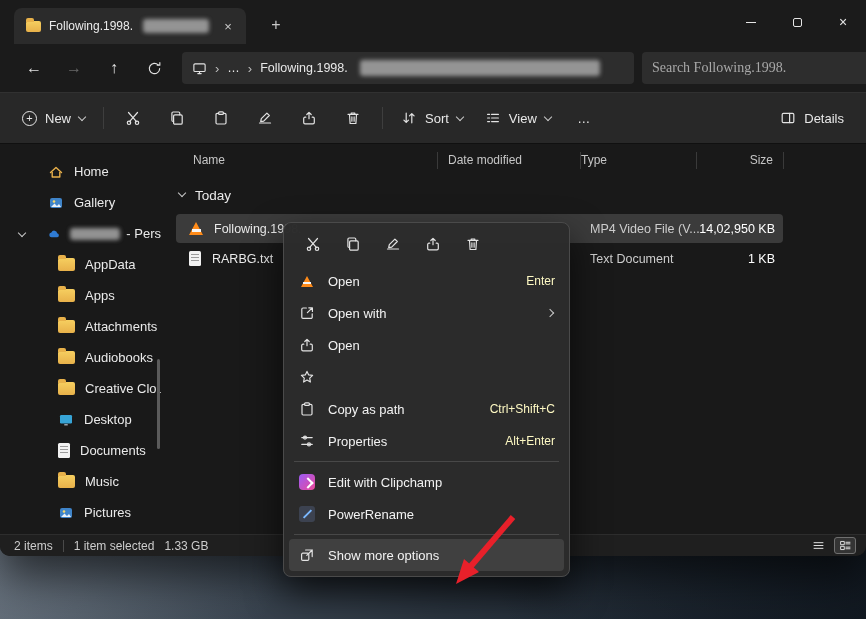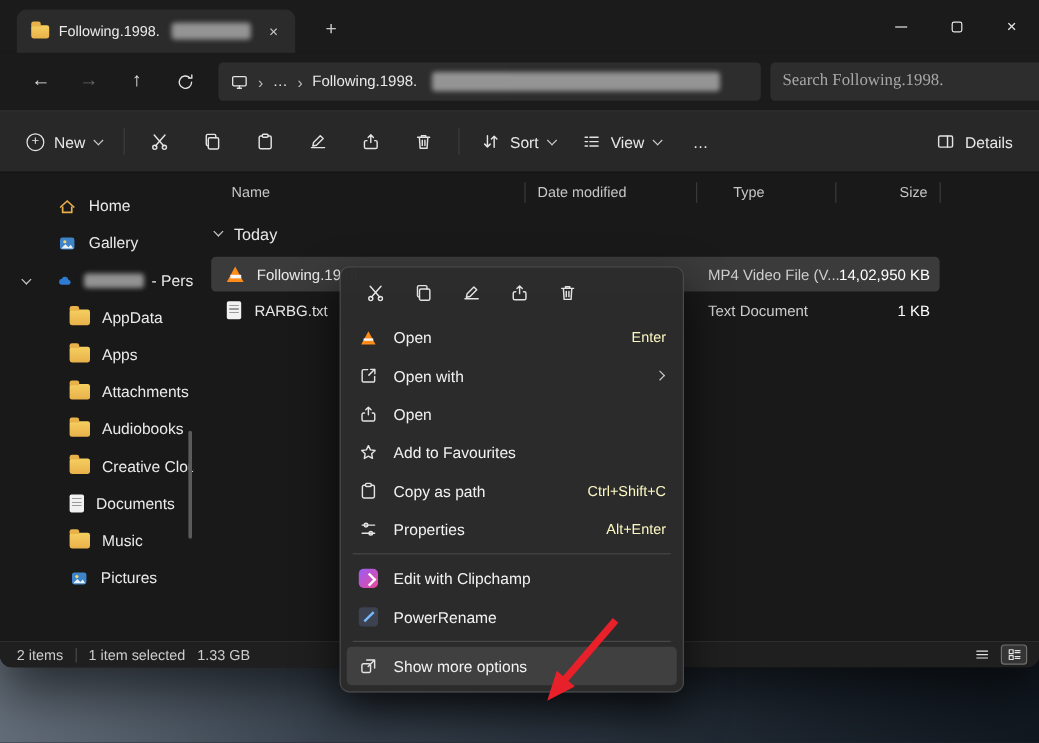--- a/index.html
+++ b/index.html
@@ -49,21 +49,21 @@
 .content{display:flex;height:390px;background:#191919}
 .sidebar{width:165px;position:relative;padding-top:12px;flex:none}
 .side-item{height:31px;display:flex;align-items:center;gap:10px;padding-left:44px;font-size:13px;color:#eaeaea;position:relative;border-radius:4px;margin:0 4px;white-space:nowrap;overflow:hidden}
 .side-item.child{padding-left:54px}
 .side-chev{position:absolute;left:15px;top:12px;width:6px;height:6px;border-right:1.2px solid #c9c9c9;border-bottom:1.2px solid #c9c9c9;transform:rotate(45deg)}
 .side-scroll{position:absolute;right:5px;top:215px;width:3px;height:90px;background:#5b5b5b;border-radius:2px}
 
 .filelist{flex:1;position:relative;padding-top:4px}
 .colheaders{position:relative;height:26px;margin-bottom:8px;color:#c6c6c6;font-size:12px}
 .colheaders .col{position:absolute;top:5px}
-.col-name{left:28px}.col-date{left:283px}.col-type{left:446px}.col-size{left:533px;width:75px;text-align:right}
+.col-name{left:28px}.col-date{left:283px}.col-type{left:416px}.col-size{left:533px;width:75px;text-align:right}
 .colsep{position:absolute;top:4px;width:1px;height:17px;background:#3a3a3a}
 .cs1{left:272px}.cs2{left:415px}.cs3{left:531px}.cs4{left:618px}
 .group-row{display:flex;align-items:center;gap:10px;height:26px;padding-left:14px;color:#eaeaea;font-size:13.5px;margin-bottom:6px}
 .grp-chev{width:6px;height:6px;border-right:1.3px solid #c9c9c9;border-bottom:1.3px solid #c9c9c9;transform:rotate(45deg);margin-top:-4px}
 .file-row{position:relative;height:29px;display:flex;align-items:center;margin:1px 8px 1px 11px;border-radius:4px;font-size:12.5px;color:#eaeaea;padding-left:13px;gap:11px;width:607px}
 .file-row.selected{background:#3b3b3b}
 .cell-type{position:absolute;left:414px;color:#cdcdcd}
 .cell-size{position:absolute;left:513px;width:86px;text-align:right;color:#ffffff}
 
 
@@ -271,20 +271,27 @@
       </div>
       <div class="side-item child">
         <span class="i-folder"></span>
         <span>Audiobooks</span>
       </div>
       <div class="side-item child">
         <span class="i-folder"></span>
         <span>Creative Cloud</span>
       </div>
       <div class="side-item child">
+        <svg width="16" height="16" viewBox="0 0 16 16">
+            <rect x="2" y="3" width="12" height="8.5" rx="1.2" fill="#37a4d6"></rect>
+            <rect x="6.2" y="12" width="3.6" height="1.6" rx=".5" fill="#9aa0a6"></rect>
+          </svg>
+        <span>Desktop</span>
+      </div>
+      <div class="side-item child">
         <span class="i-doc"></span>
         <span>Documents</span>
       </div>
       <div class="side-item child">
         <span class="i-folder"></span>
         <span>Music</span>
       </div>
       <div class="side-item child">
         <svg width="16" height="16" viewBox="0 0 16 16">
             <rect x="2" y="3" width="12" height="10" rx="2" fill="#3f84c9"></rect>
@@ -408,21 +415,20 @@
         </svg>
     </span>
     <span class="mi-label">Open</span>
   </div>
   <div class="menu-item">
     <span class="mi-icon">
       <svg class="icon" width="16" height="16" viewBox="0 0 16 16">
           <path d="M8 2.4l1.7 3.5 3.9.5-2.9 2.7.7 3.9L8 11.1 4.6 13l.7-3.9L2.4 6.4l3.9-.5z"></path>
         </svg>
     </span>
-    <span class="mi-label">Add to Favourites</span>
   </div>
   <div class="menu-item">
     <span class="mi-icon">
       <svg class="icon" width="16" height="16" viewBox="0 0 16 16">
           <path d="M5.6 3.4H4.2A1.2 1.2 0 0 0 3 4.6v8.2A1.2 1.2 0 0 0 4.2 14h7.6a1.2 1.2 0 0 0 1.2-1.2V4.6a1.2 1.2 0 0 0-1.2-1.2h-1.4"></path>
           <rect x="5.6" y="1.8" width="4.8" height="2.6" rx=".9"></rect>
         </svg>
     </span>
     <span class="mi-label">Copy as path</span>
     <span class="mi-shortcut">Ctrl+Shift+C</span>

